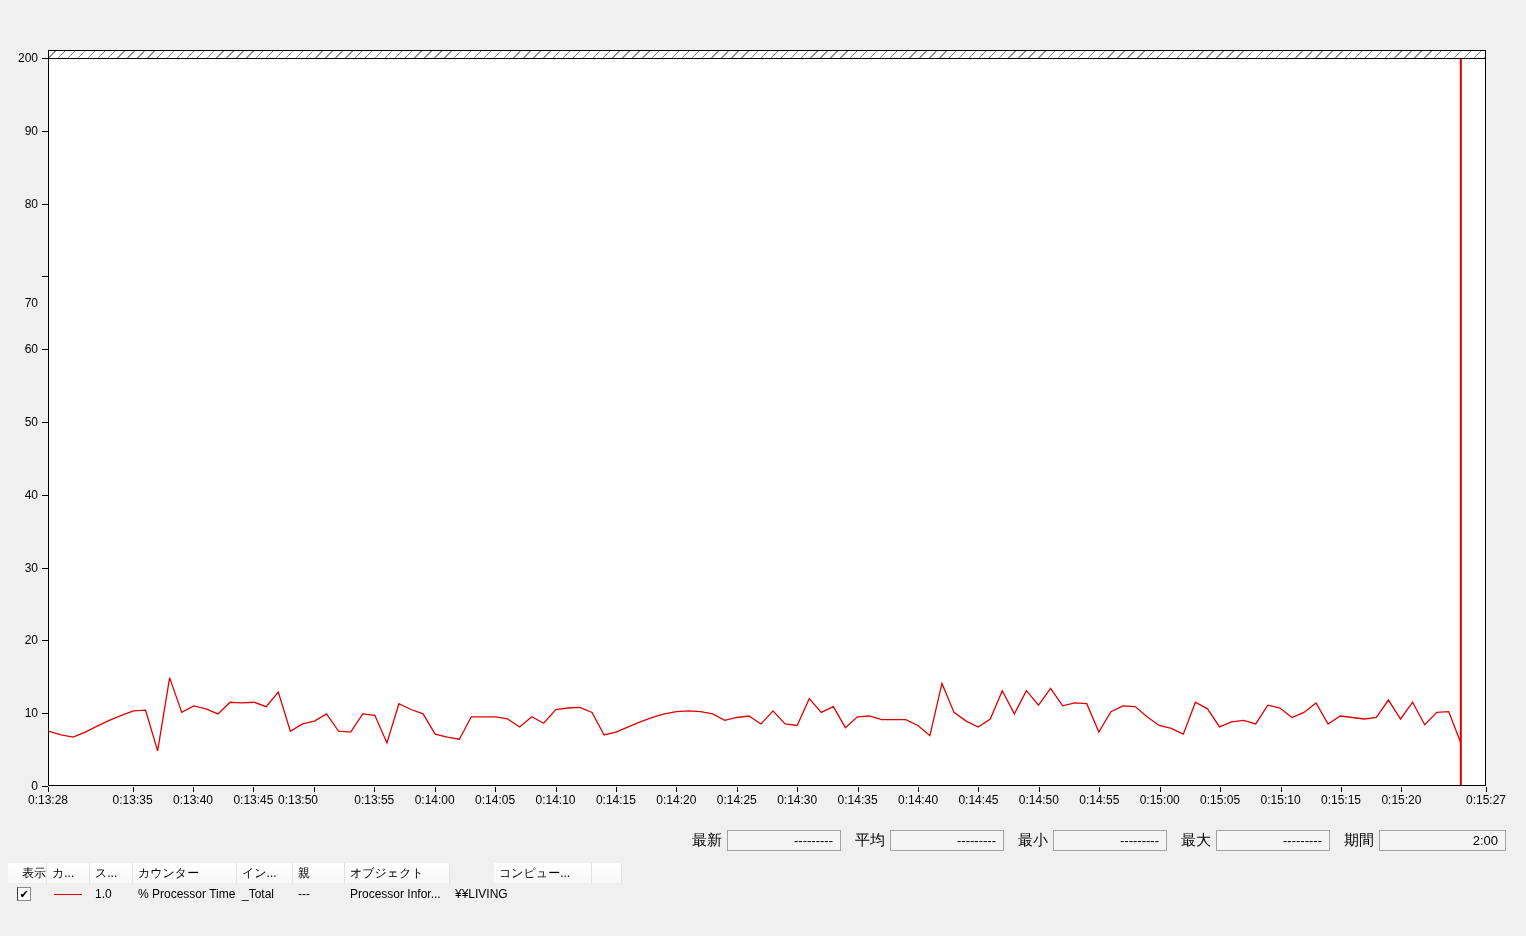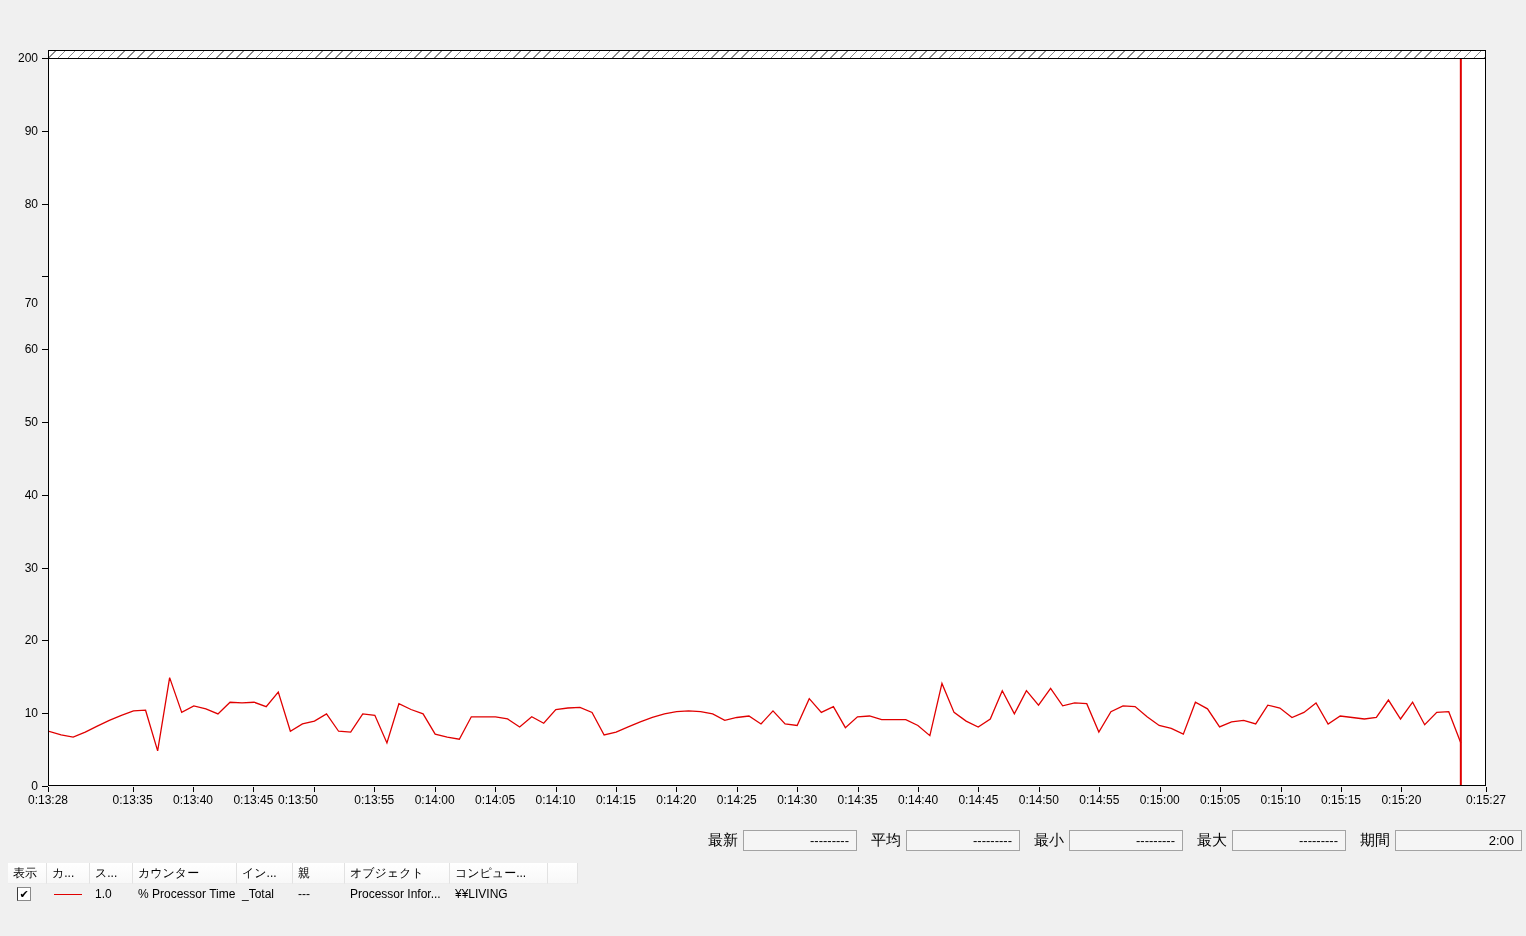--- a/index.html
+++ b/index.html
@@ -43,21 +43,21 @@
     position: absolute; top: 829px; right: 4px; height: 22px;
     display: flex; align-items: center;
   }
   .stat-label { font-size: 15px; margin-right: 5px; white-space: nowrap; }
   .stat-field {
     width: 114px; height: 21px; margin-right: 14px;
     background: #f5f5f5; border: 1px solid #a3a3a3;
     font-size: 13px; line-height: 19px; text-align: right; padding-right: 7px;
     white-space: nowrap; overflow: hidden;
   }
-  .stat-field.wide { width: 127px; margin-right: 0; }
+  .stat-field.wide { width: 127px; margin-right: 16px; }
 
   
   #legend { position: absolute; left: 8px; top: 863px; }
   #legend-header { display: flex; height: 21px; }
   .lg-h-cell {
     background: linear-gradient(#ffffff, #f8f8f8);
     border-right: 1px solid #e2e2e2; border-bottom: 1px solid #ededed;
     font-size: 12px; line-height: 20px; padding-left: 5px;
     white-space: nowrap; overflow: hidden;
   }
@@ -172,28 +172,28 @@
     <span class="stat-label">最小</span>
     <div class="stat-field">---------</div>
     <span class="stat-label">最大</span>
     <div class="stat-field">---------</div>
     <span class="stat-label">期間</span>
     <div class="stat-field wide">2:00</div>
   </div>
 
   <div id="legend">
     <div id="legend-header">
-        <div class="lg-h-cell" style="width: 39px;">表示</div>
+        <div class="lg-h-cell" style="width: 39px; text-align: right;">表示</div>
         <div class="lg-h-cell" style="width: 43px;">カ...</div>
         <div class="lg-h-cell" style="width: 43px;">ス...</div>
         <div class="lg-h-cell" style="width: 104px;">カウンター</div>
         <div class="lg-h-cell" style="width: 56px;">イン...</div>
         <div class="lg-h-cell" style="width: 52px;">親</div>
         <div class="lg-h-cell" style="width: 105px;">オブジェクト</div>
-        <div class="lg-h-cell" style="width: 98px;">コンピュー...</div>
+        <div class="lg-h-cell" style="width: 98px; margin-left: 44px;">コンピュー...</div>
         <div class="lg-h-cell" style="width: 30px;"></div>
       </div>
     <div id="legend-row">
         <div class="lg-cell" style="width: 39px;">
           <div id="legend-checkbox">✔</div>
         </div>
         <div class="lg-cell" style="width: 43px;">
           <div id="legend-color-swatch" style="background: rgb(224, 0, 0);"></div>
         </div>
         <div class="lg-cell" style="width: 43px;">1.0</div>

